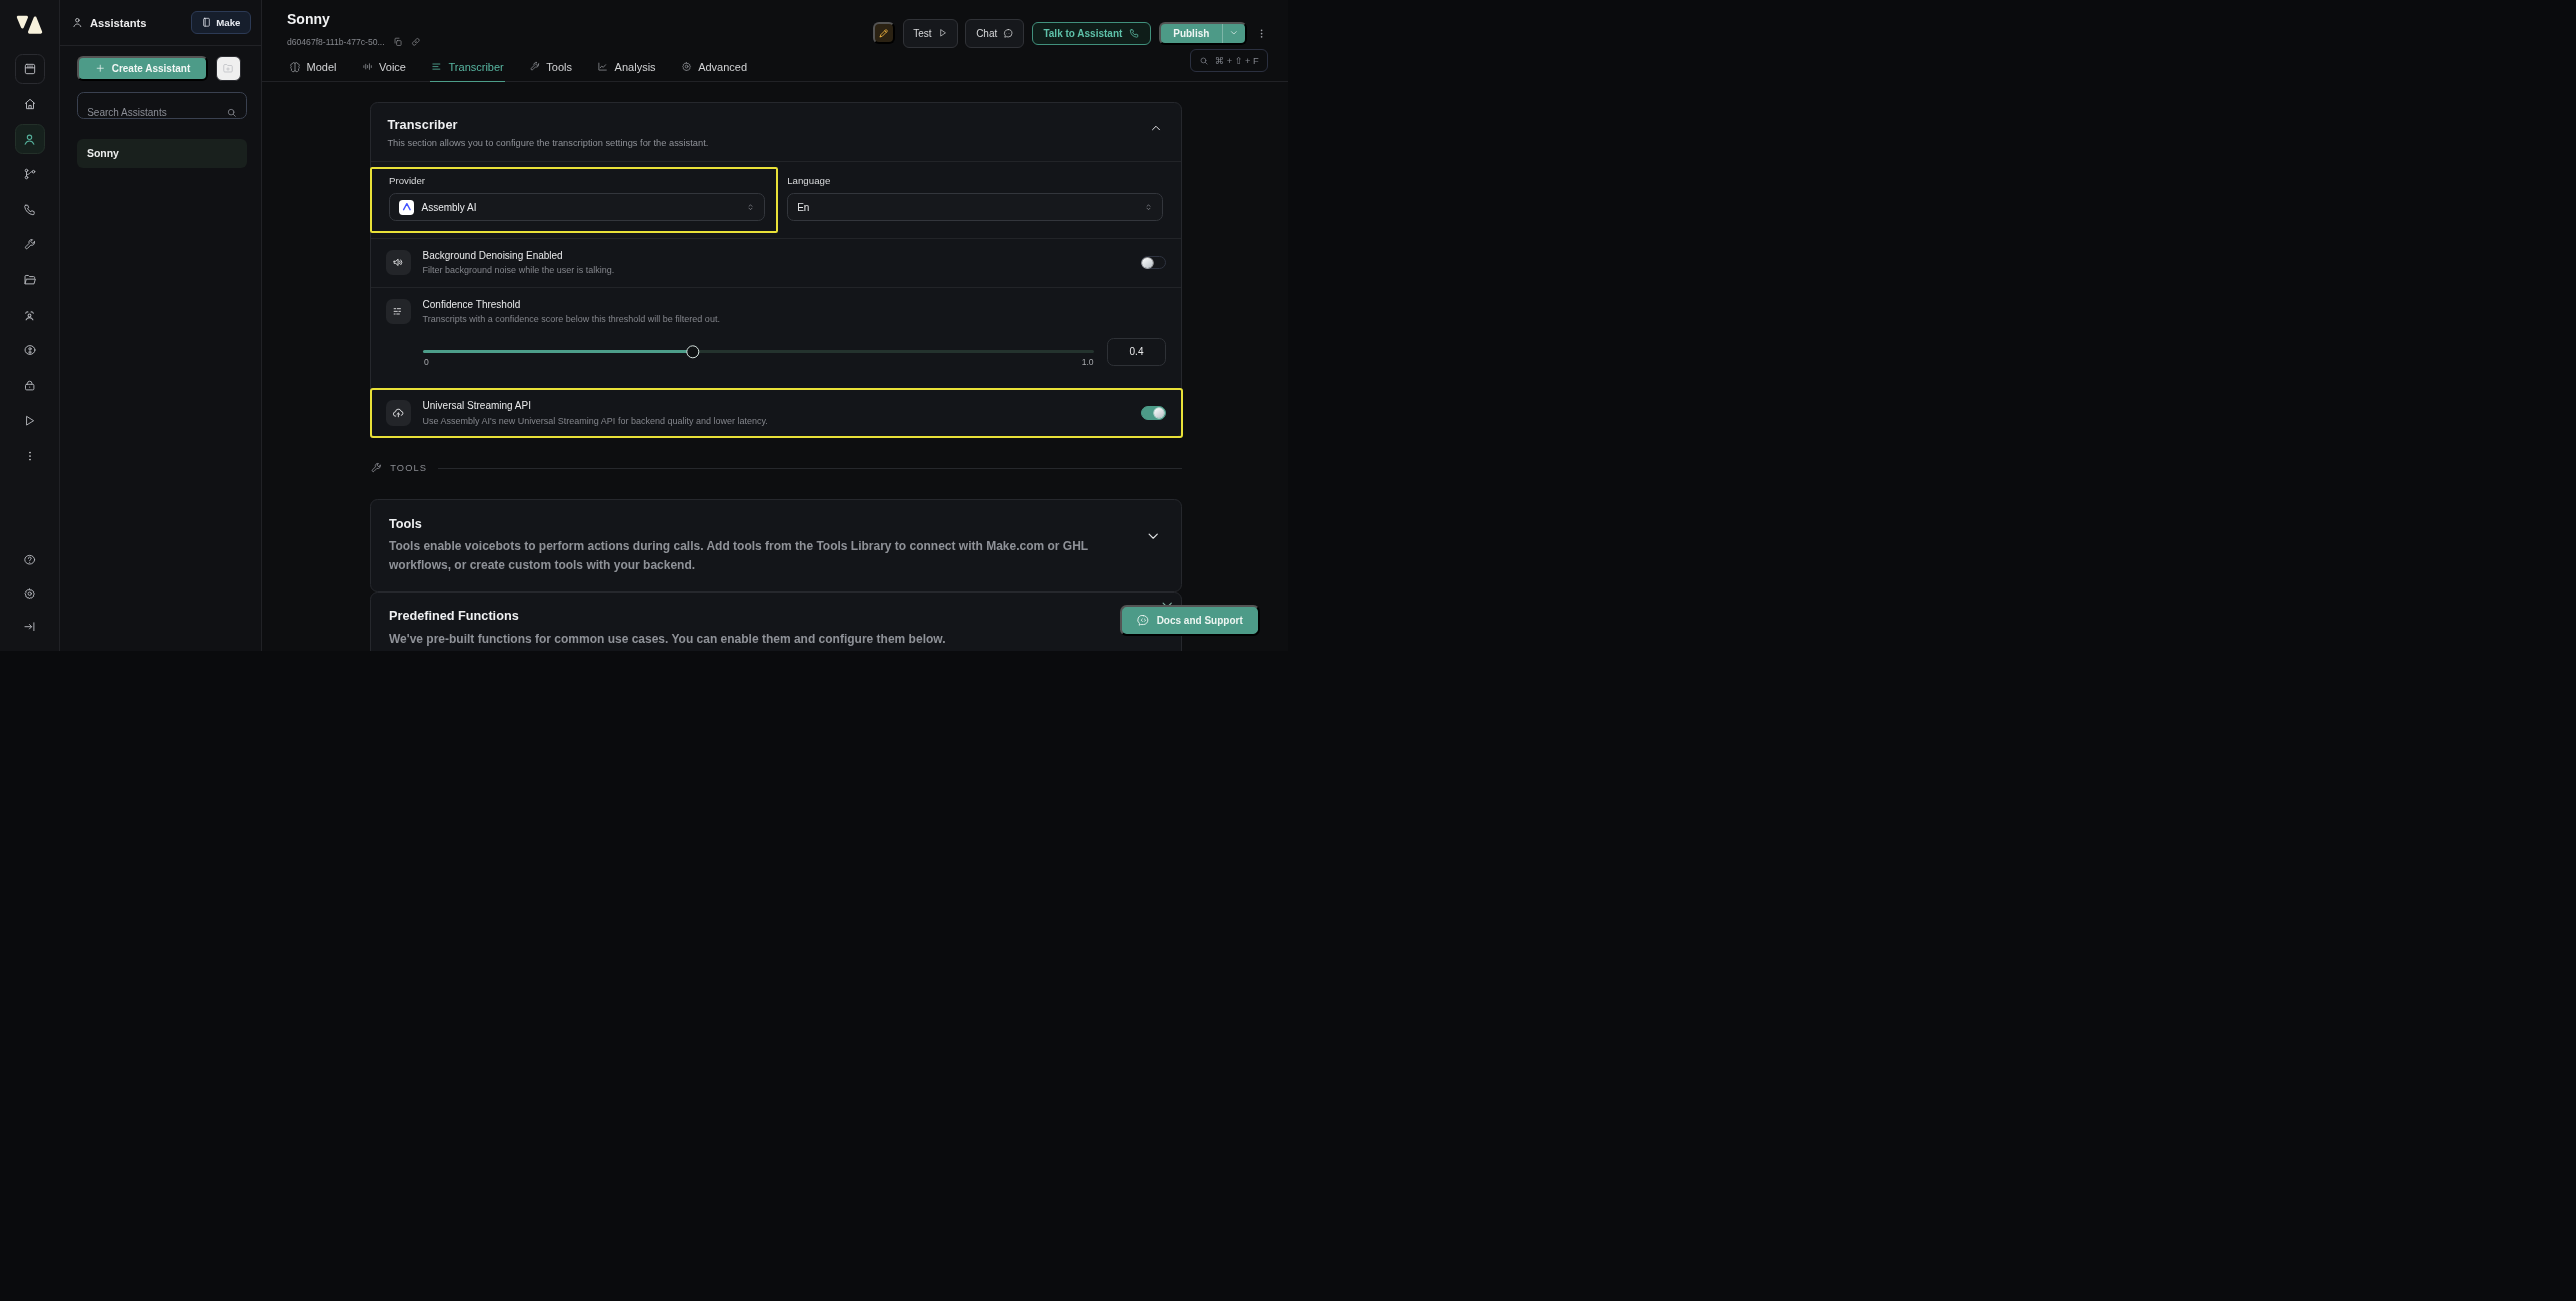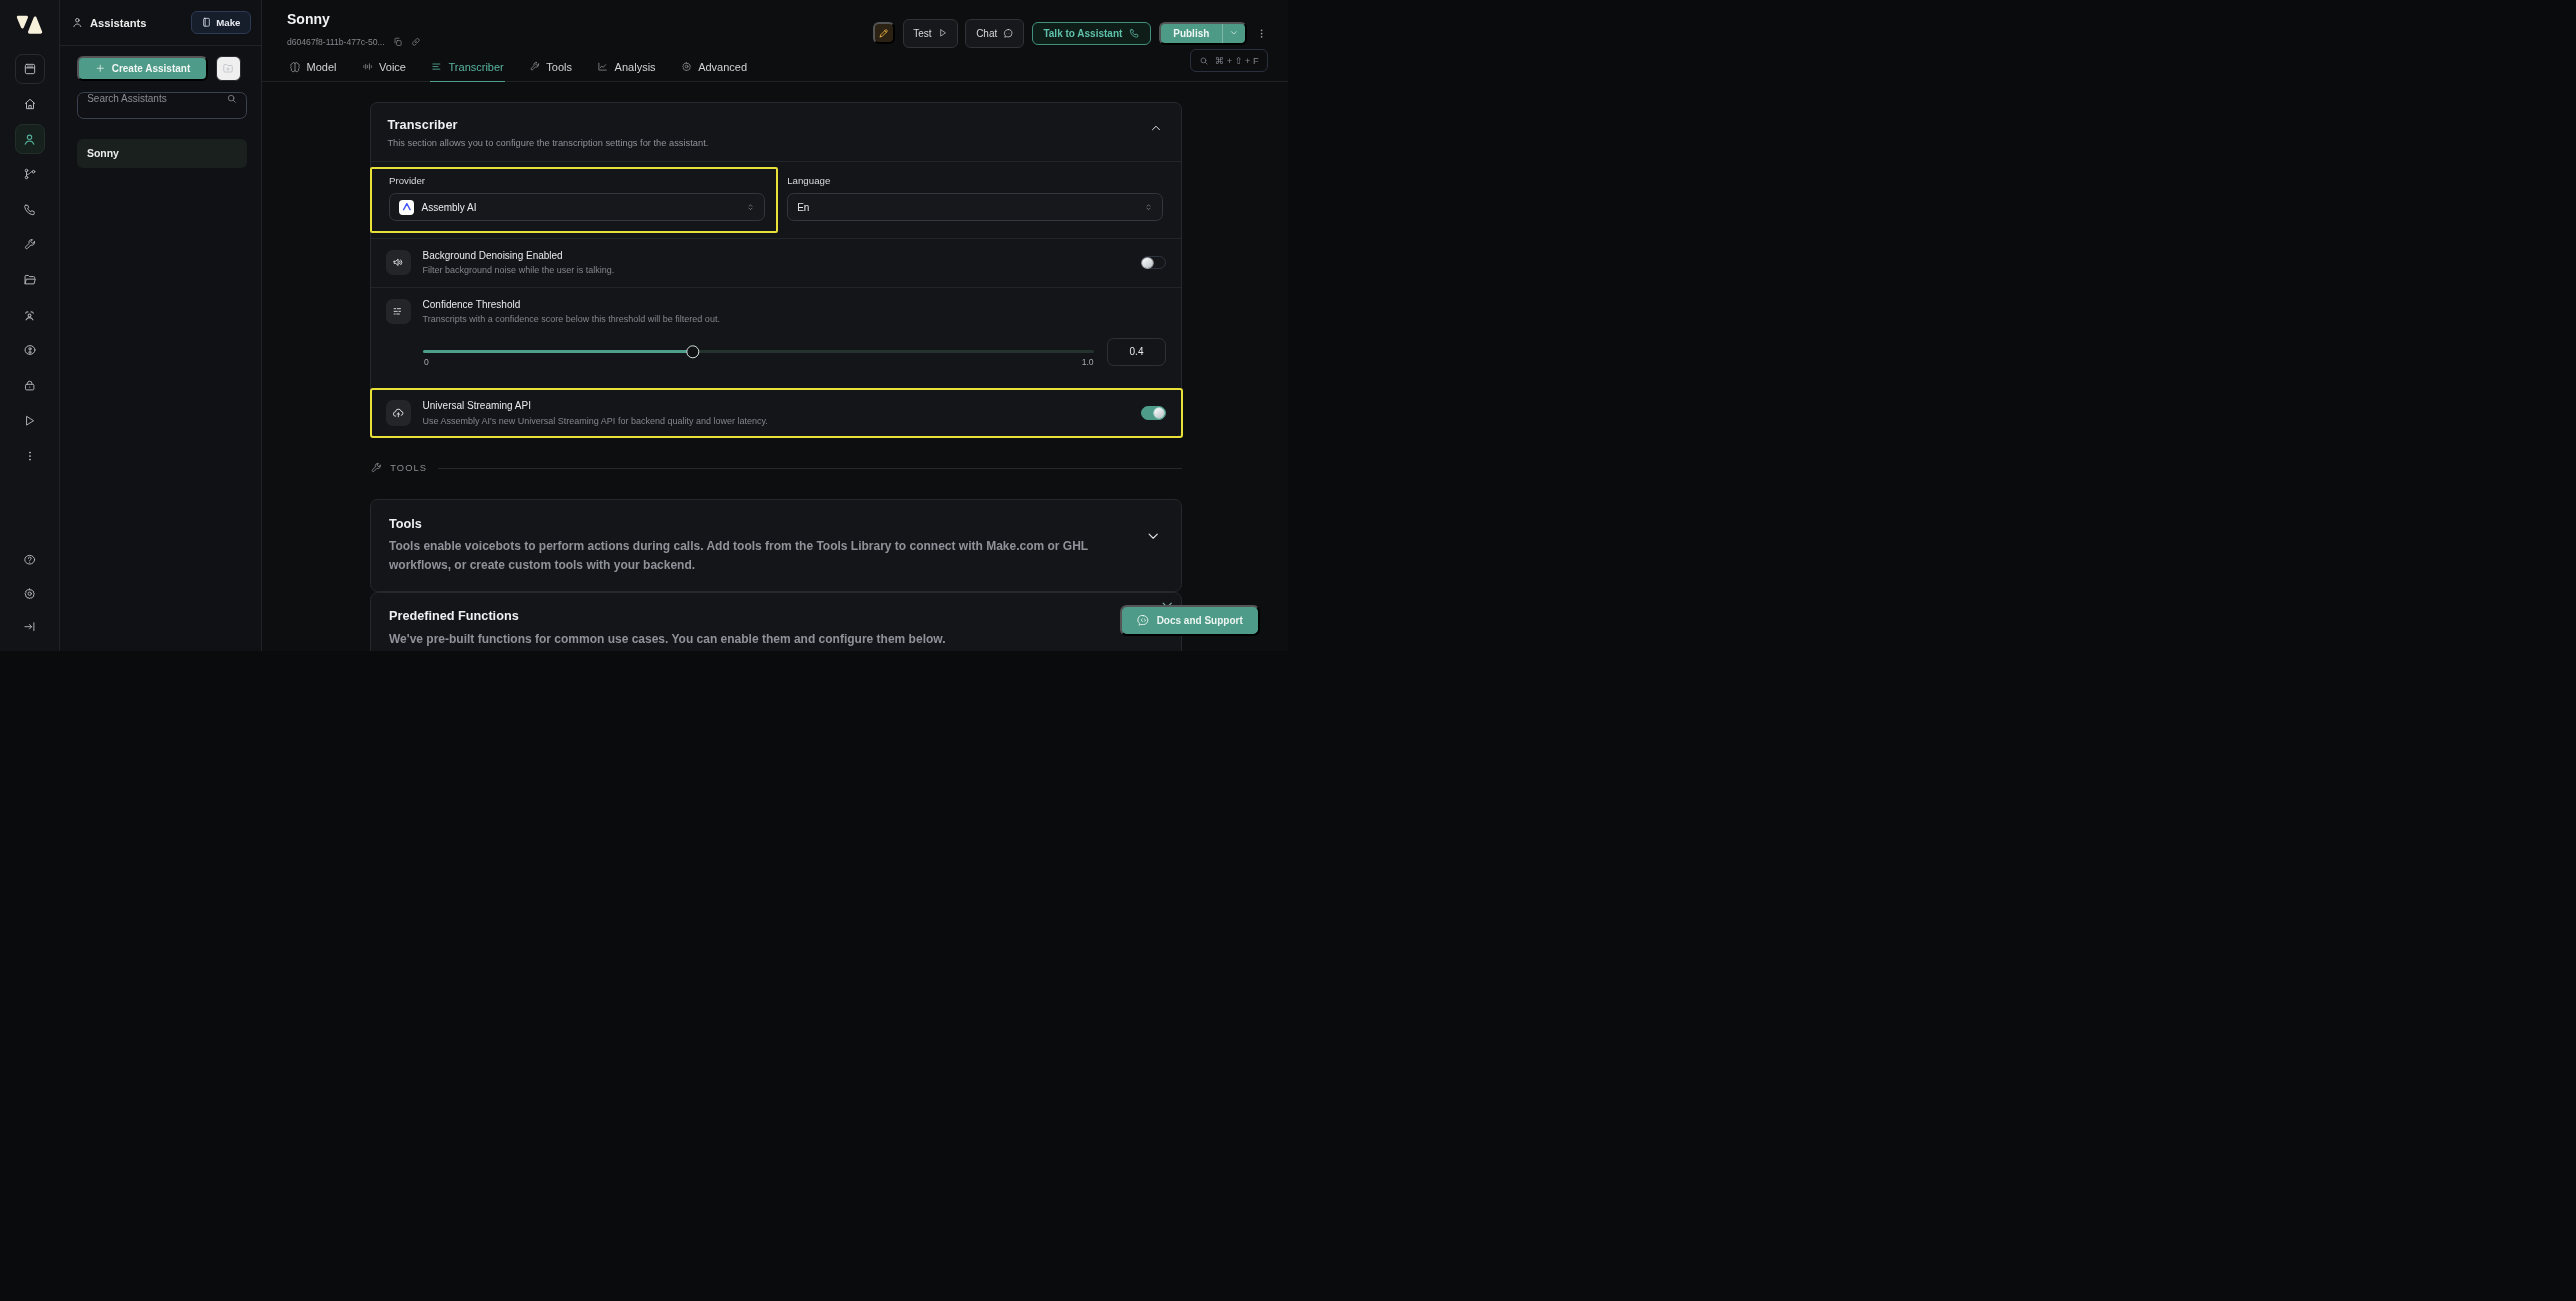--- a/index.html
+++ b/index.html
@@ -22,21 +22,21 @@
 
   
   .panel { position:absolute; left:60px; top:0; bottom:0; width:202px; background:#101114; border-right:0.7px solid #212226; z-index:4; }
   .panel-header { height:46px; border-bottom:0.7px solid #212226; display:flex; align-items:center; padding:0 10.5px; }
   .panel-title { margin-left:6.7px; font-size:11.2px; font-weight:700; color:#ededee; }
   .docs-btn { margin-left:auto; height:22.4px; padding:0 9px; border-radius:6px; background:#161e2c; border:0.7px solid #2c3a55; color:#e7eaf1; font-size:9.7px; font-weight:700; display:flex; align-items:center; gap:5.2px; cursor:pointer; }
   .panel-body { padding:9.7px 9px 0 9px; }
   .create-row { display:flex; gap:7.5px; padding-left:8.2px; }
   .create-btn { width:131px; height:25px; border-radius:6px; background:#4d9b88; color:#f2f7f5; font-size:10px; font-weight:700; display:flex; align-items:center; justify-content:center; gap:6px; cursor:pointer; }
   .folder-btn { width:25px; height:25px; border-radius:6px; border:0.7px solid #2a2b30; color:#c0c2c6; display:flex; align-items:center; justify-content:center; cursor:pointer; }
-  .search-box { margin:11.2px 0 0 8.2px; width:170px; height:27px; border:0.7px solid #3a4150; border-radius:6.7px; display:flex; align-items:flex-start; padding:0 9px; color:#8b8e96; }
+  .search-box { margin:11.2px 0 0 8.2px; width:170px; height:27px; border:0.7px solid #3a4150; border-radius:6.7px; display:flex; align-items:flex-end; padding:0 9px; color:#8b8e96; }
   .search-box input { flex:1; background:transparent; border:none; outline:none; color:#d7d8da; font-size:10px; font-family:inherit; }
   .search-box input::placeholder { color:#8b8e96; }
   .assistant-item { margin:20px 0 0 8.2px; width:170px; height:29px; border-radius:6px; background:#19201d; display:flex; align-items:center; padding:0 9.7px; font-size:10.5px; font-weight:700; color:#eceeee; cursor:pointer; }
 
   
   .main { position:absolute; left:262px; top:0; right:0; bottom:0; }
   .main-header { position:relative; height:82px; border-bottom:0.7px solid #212226; }
   .page-title { position:absolute; left:25px; top:11.2px; font-size:14px; font-weight:700; color:#f1f2f3; }
   .id-row { position:absolute; left:25px; top:37px; display:flex; align-items:center; gap:8.2px; color:#85878d; font-size:8.6px; }
   .id-row .mini { color:#8f9196; cursor:pointer; }

